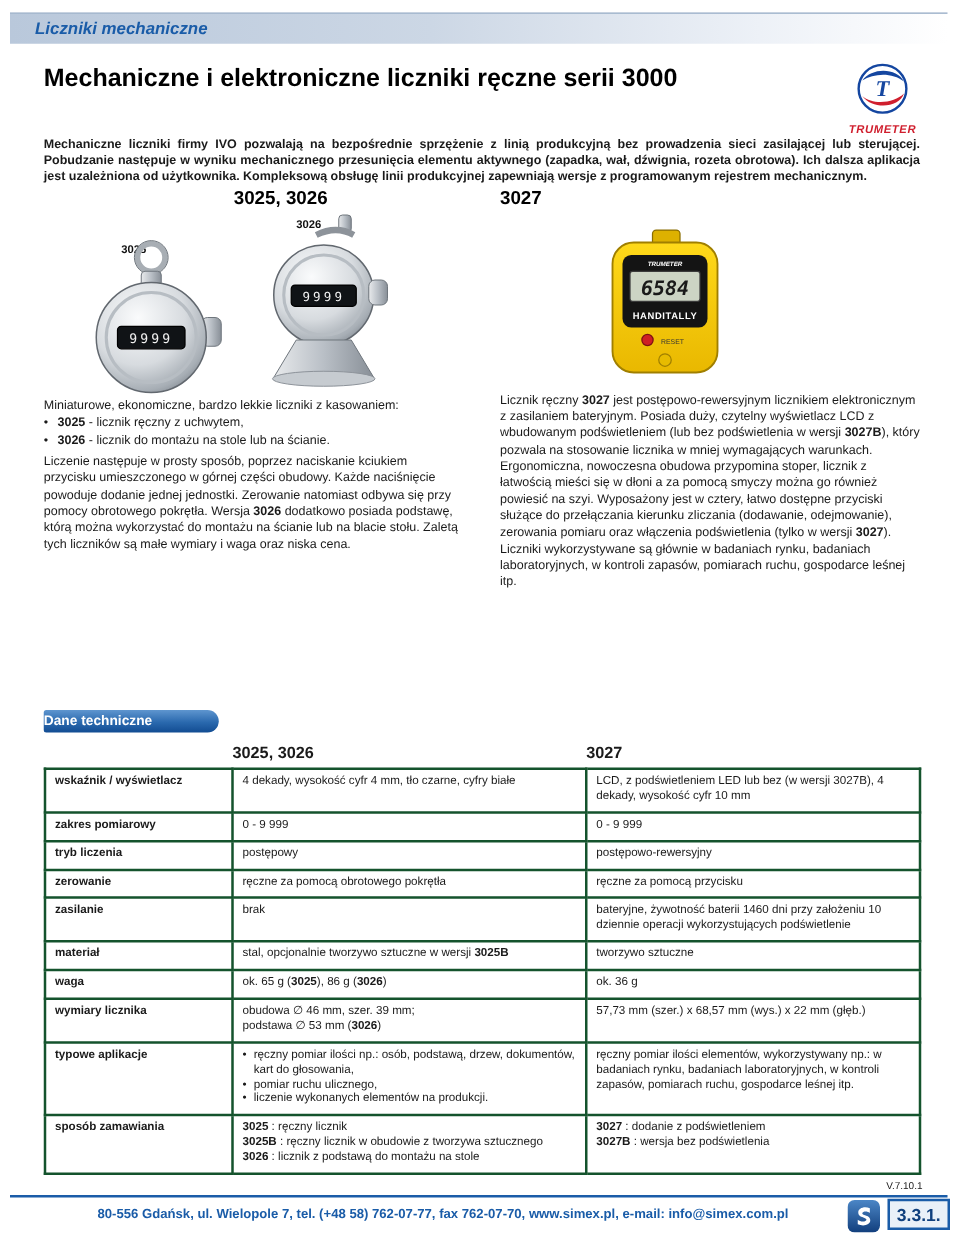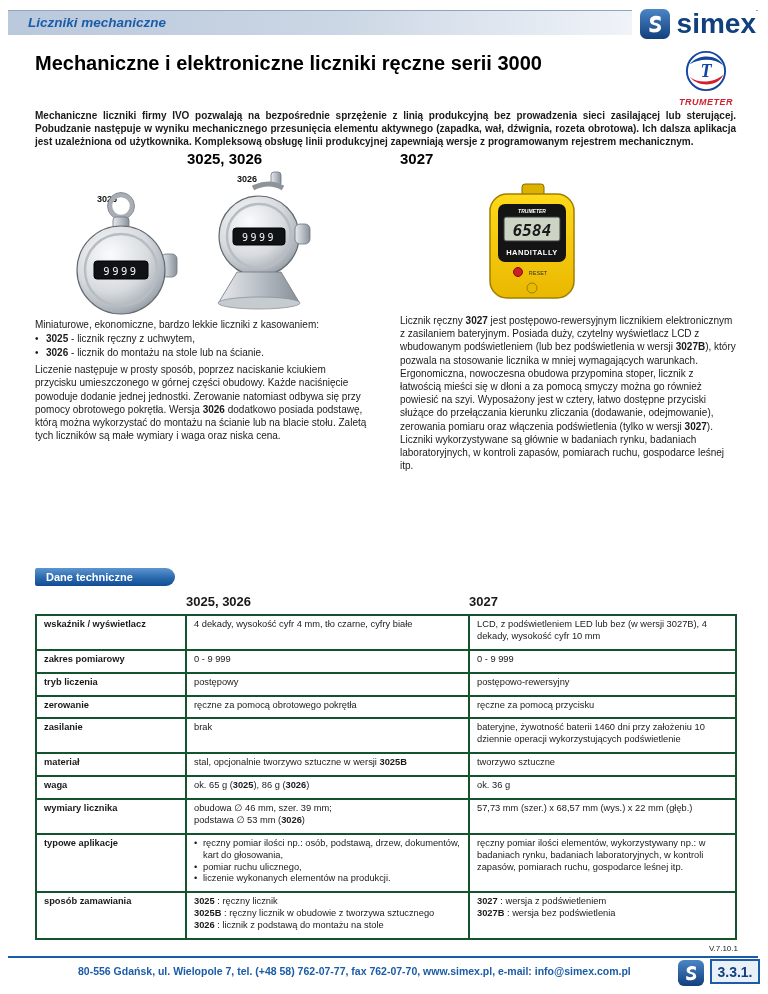--- a/index.html
+++ b/index.html
@@ -51,21 +51,21 @@
   .body { font-size:10px; line-height:1.32; color:#1a1a1a; }
   .bullets { margin:1px 0 4px; }
   .bullet { display:flex; font-size:10px; line-height:1.35; }
   .bullet .dot { width:11px; flex:none; }
   .seg-b { font-weight:bold; }
   
   .tech-btn {
     position:absolute; top:568px; left:35px; width:140px; height:18px;
     background:linear-gradient(180deg,#5e95cf 0%,#2a69ae 55%,#124c92 100%);
     border-radius:2px 9px 9px 2px; color:#fff; font-weight:bold; font-size:11px;
-    line-height:18px; padding-left:11px;
+    line-height:18px; 
   }
   .tbl-head { position:absolute; top:594px; left:35px; width:700px; height:16px; font-weight:bold; font-size:13px; }
   .tbl-head .th1 { position:absolute; left:151px; }
   .tbl-head .th2 { position:absolute; left:434px; }
   .spec-table {
     position:absolute; top:614px; left:35px; width:700px;
     border-collapse:collapse; table-layout:fixed; font-size:9.3px;
   }
   .spec-table td { border:2px solid #14532d; vertical-align:top; padding:3px 7px 6px; line-height:1.28; }
   .spec-table td.lbl { font-weight:bold; }
@@ -85,33 +85,20 @@
 </style>
 </head>
 <body>
 
 <div id="page">
 
   <header class="band">
     <span class="band-title">Liczniki mechaniczne</span>
   </header>
 
-  <div class="brand-top">
-    <svg width="30" height="30" viewBox="0 0 32 32">
-      <defs>
-        <linearGradient id="sg1" x1="0" y1="0" x2="0" y2="1">
-          <stop offset="0" stop-color="#4b86c6"></stop>
-            <stop offset="1" stop-color="#123f7d"></stop>
-        </linearGradient>
-      </defs>
-      <rect width="32" height="32" rx="7" fill="url(#sg1)"></rect>
-      <path d="M22 8.2c-5.6-2.4-11.4 0-11.4 4.2 0 3.5 3.3 4.4 6.1 5.2 2.3.7 2.6 2.1.9 3-2.2 1.2-5.7.3-7.5-1.2v4.5c5.7 2.5 12.3.6 12.3-3.9 0-3.5-3.4-4.4-6.1-5.2-2.2-.7-2.3-2-.7-2.9 1.9-1 4.8-.4 6.4.9z" fill="#ffffff"></path>
-    </svg>
-    <span class="brand-word">simex</span>
-  </div>
 
   <h1 class="title">Mechaniczne i elektroniczne liczniki ręczne serii 3000</h1>
 
   <div class="trumeter">
     <svg width="42" height="42" viewBox="0 0 44 44">
       <circle cx="22" cy="22" r="20" fill="#ffffff" stroke="#1446a0" stroke-width="2"></circle>
       <path d="M5 15 C13 4 34 4 40 16 C30 8 15 9 5 15 Z" fill="#1446a0"></path>
       <path d="M5 28 C14 40 36 38 40 26 C32 34 14 36 5 28 Z" fill="#d01f2e"></path>
       <text x="22" y="28" text-anchor="middle" font-family="Liberation Serif, serif" font-style="italic" font-weight="bold" font-size="19" fill="#1446a0">T</text>
     </svg>
@@ -275,21 +262,21 @@
             <span>liczenie wykonanych elementów na produkcji.</span>
           </div>
         </td>
         <td>ręczny pomiar ilości elementów, wykorzystywany np.: w badaniach rynku, badaniach laboratoryjnych, w kontroli zapasów, pomiarach ruchu, gospodarce leśnej itp.</td>
       </tr>
       <tr>
         <td class="lbl">sposób zamawiania</td>
         <td class="pre"><span class="seg-b">3025</span><span> : ręczny licznik
 </span><span class="seg-b">3025B</span><span> : ręczny licznik w obudowie z tworzywa sztucznego
 </span><span class="seg-b">3026</span><span> : licznik z podstawą do montażu na stole</span></td>
-        <td class="pre"><span class="seg-b">3027</span><span> : wersja z podświetleniem
+        <td class="pre"><span class="seg-b">3027</span><span> : dodanie z podświetleniem
 </span><span class="seg-b">3027B</span><span> : wersja bez podświetlenia</span></td>
       </tr>
     </tbody>
   </table>
 
   <div class="version">V.7.10.1</div>
   <div class="footer-rule"></div>
   <div class="footer-text">80-556 Gdańsk, ul. Wielopole 7, tel. (+48 58) 762-07-77, fax 762-07-70, www.simex.pl, e-mail: info@simex.com.pl</div>
   <div class="footer-brand">
     <svg width="26" height="26" viewBox="0 0 32 32">

